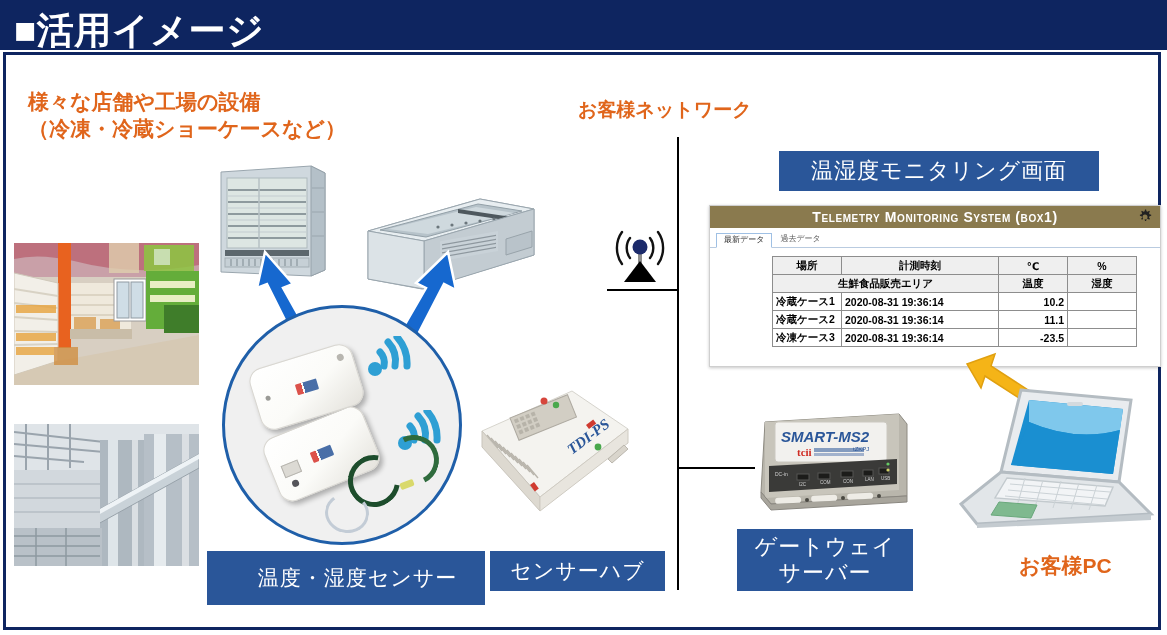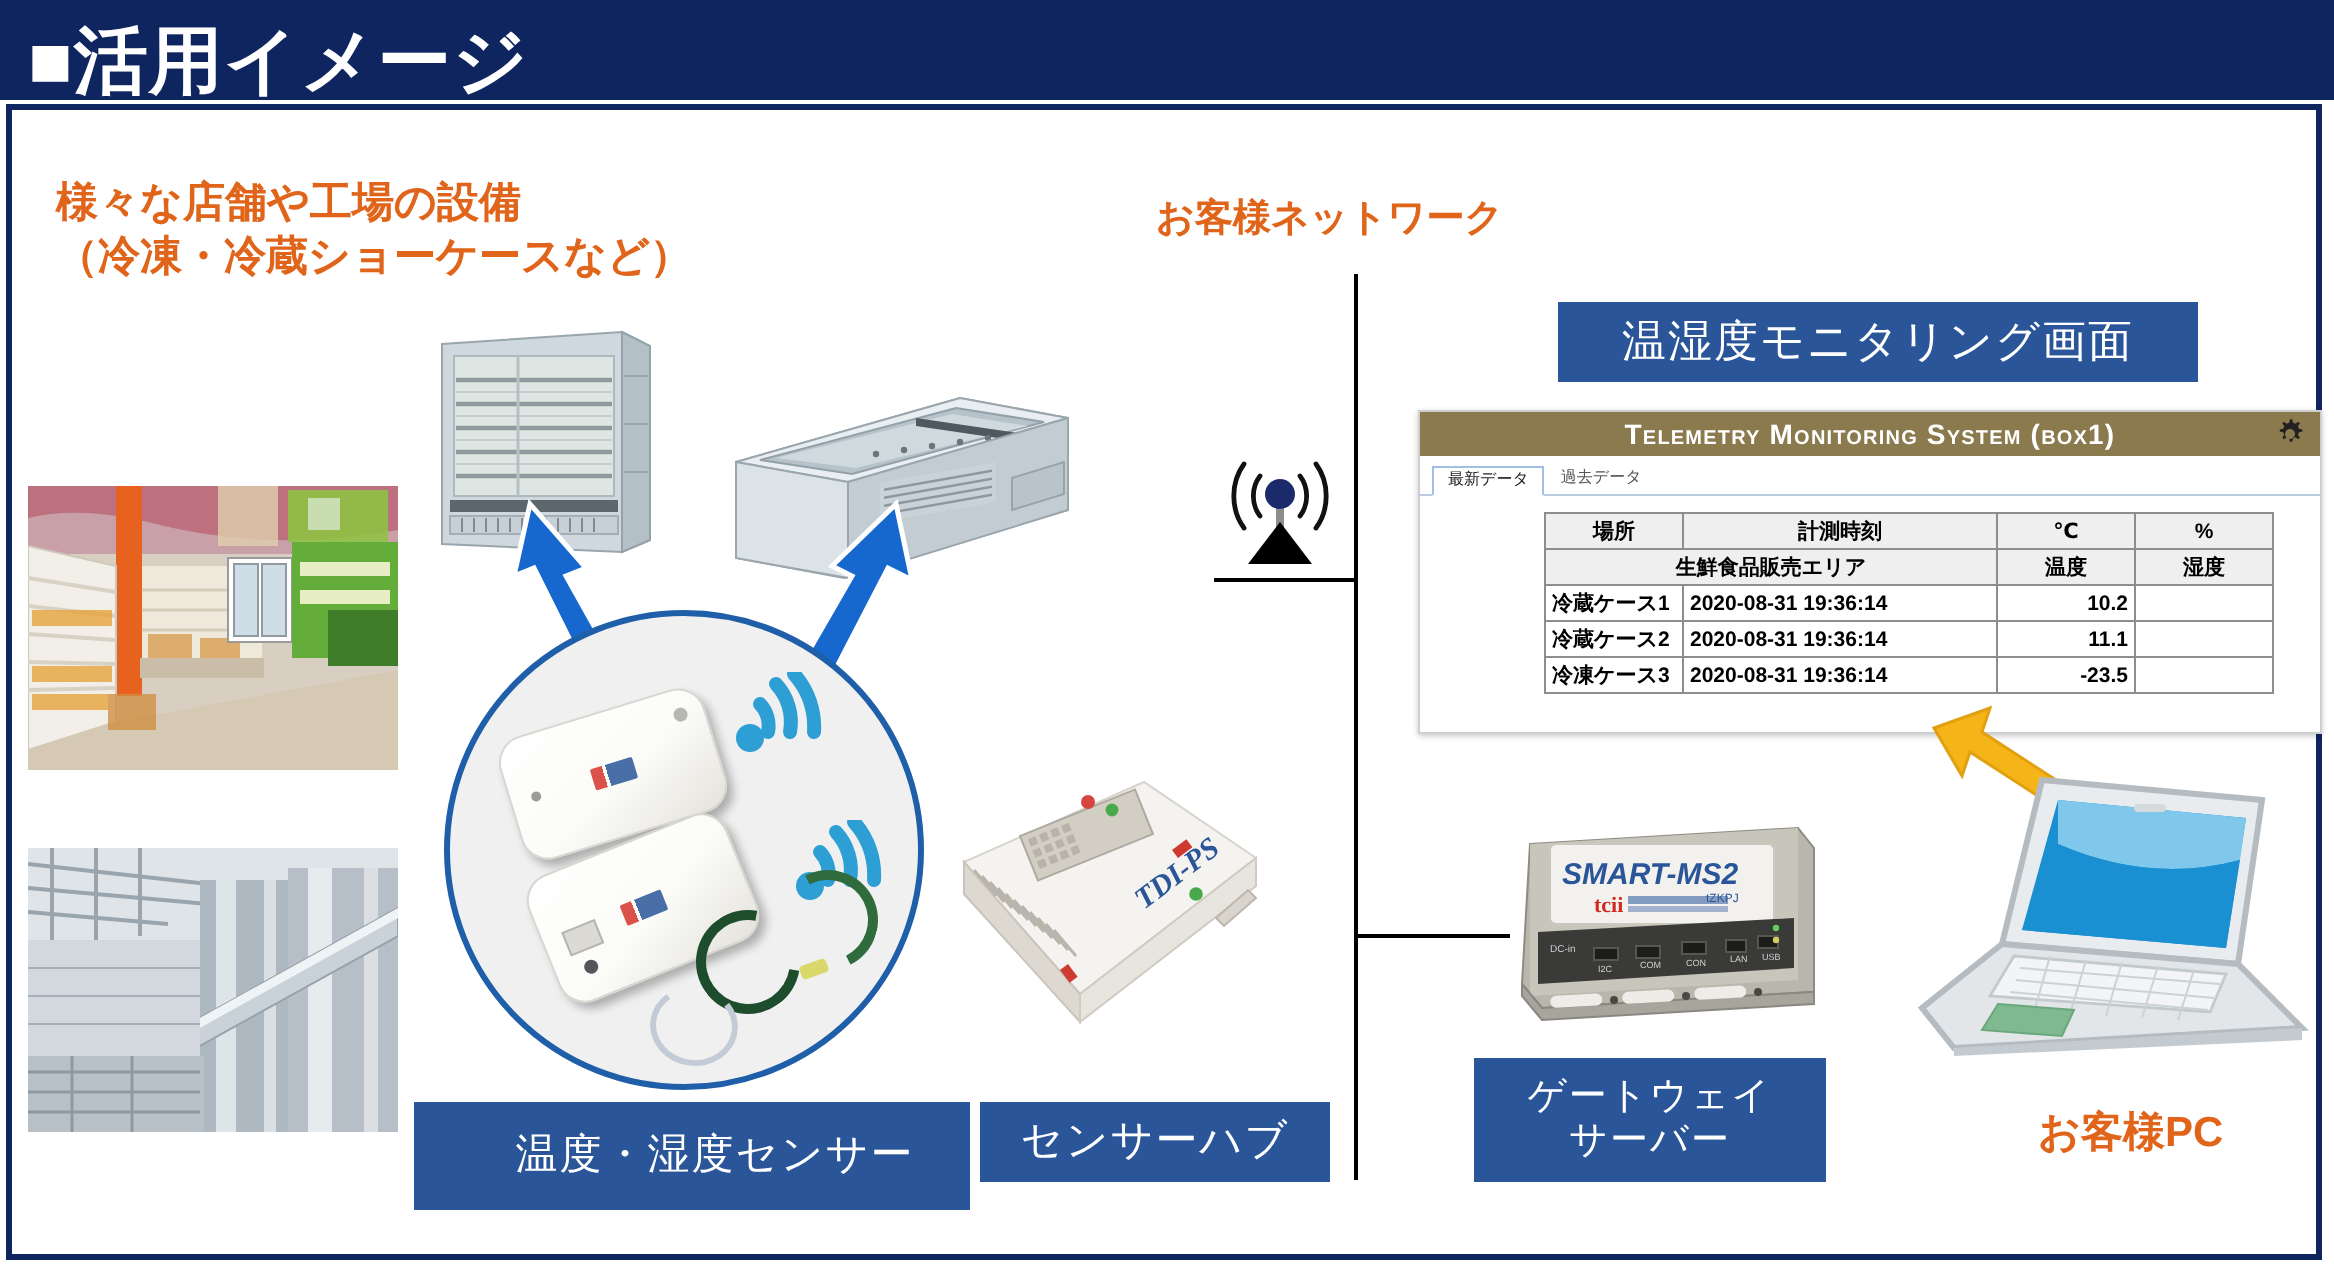--- a/index.html
+++ b/index.html
@@ -51,21 +51,21 @@
   
   .chip{
     position:absolute;background:#2a5699;color:#ffffff;
     display:flex;align-items:center;justify-content:center;
     text-align:center;line-height:1.18;
     font-size:21px;letter-spacing:1px;
   }
   #chip-monitor{left:779px;top:151px;width:320px;height:40px;font-size:22px;}
   #chip-sensor {left:207px;top:551px;width:255px;height:54px;padding-left:23px;}
   #chip-hub    {left:490px;top:551px;width:175px;height:40px;}
-  #chip-gw     {left:737px;top:529px;width:176px;height:62px;font-size:19px;}
+  #chip-gw     {left:737px;top:529px;width:176px;height:62px;font-size:22px;}
 
   
   .vline{position:absolute;background:#000000;width:2px;}
   .hline{position:absolute;background:#000000;height:2px;}
   #div-v-top {left:677px;top:137px;height:153px;}
   #div-v-mid {left:677px;top:290px;height:178px;}
   #div-v-bot {left:677px;top:468px;height:122px;}
   #div-h-up  {left:607px;top:289px;width:72px;}
   #div-h-low {left:677px;top:467px;width:78px;}
 

